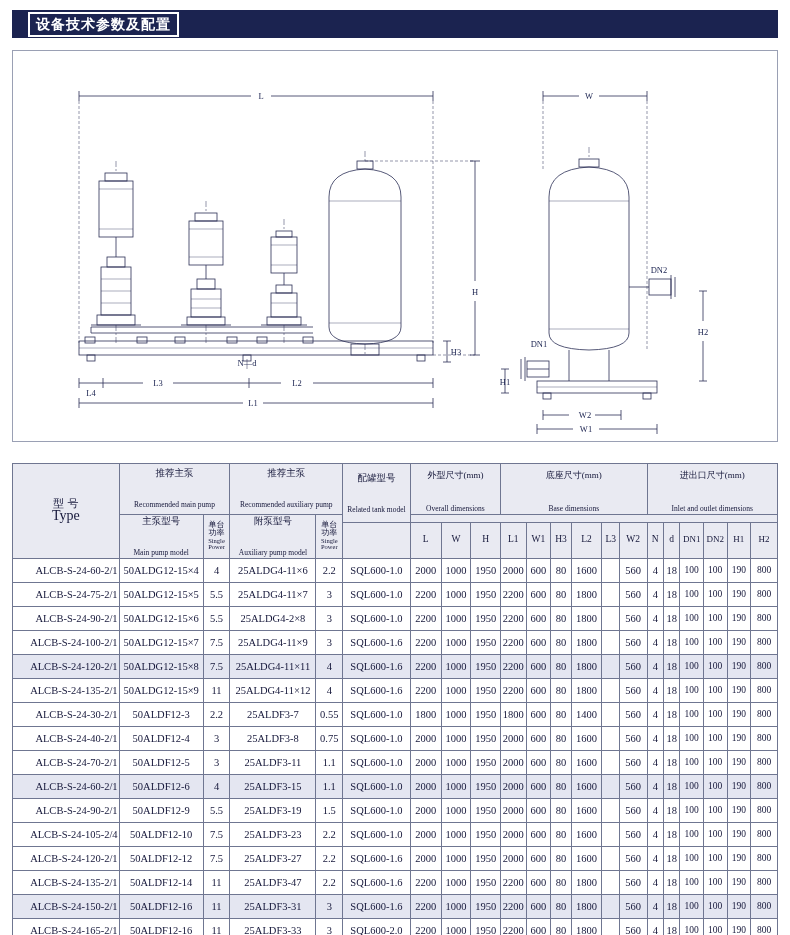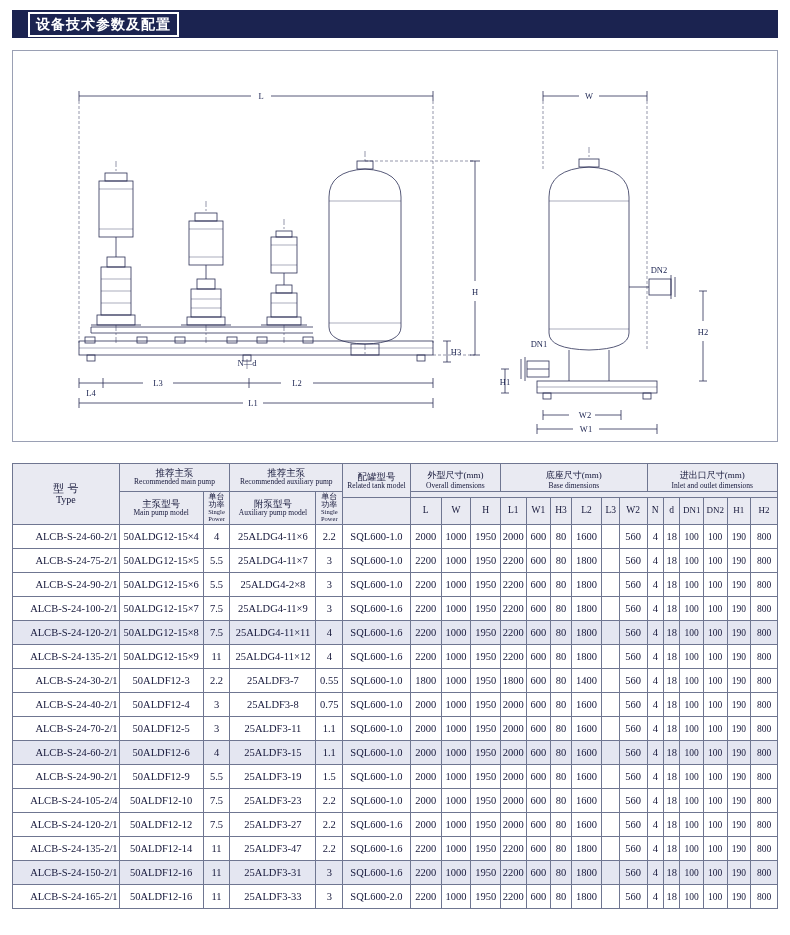--- a/index.html
+++ b/index.html
@@ -86,22 +86,22 @@
     color: #15173a;
     padding: 1px 1px;
   }
   thead th {
     background: #e9eaf2;
     font-weight: normal;
     line-height: 1.05;
   }
   .h-cn { font-family: "DejaVu Sans", sans-serif; font-size: 9.5px; display:block; }
   .h-cn.big { font-size: 11px; }
-  .h-en { font-size: 10px; display:block; }
-  .h-en.sm { font-size: 7.5px; }
+  .h-en { font-size: 14px; display:block; }
+  .h-en.sm { font-size: 7.5px; margin-top: 23px; }
   .h-unit { font-size: 9px; }
 
   tbody td { font-size: 10.5px; height: 21px; }
   tbody td.type { text-align: right; font-size: 10.5px; }
   tbody td.model { text-align: center; }
   tbody tr.alt td { background: #e4e6f1; }
   tbody td.narrow { font-size: 9.5px; }
 
   
 </style>

